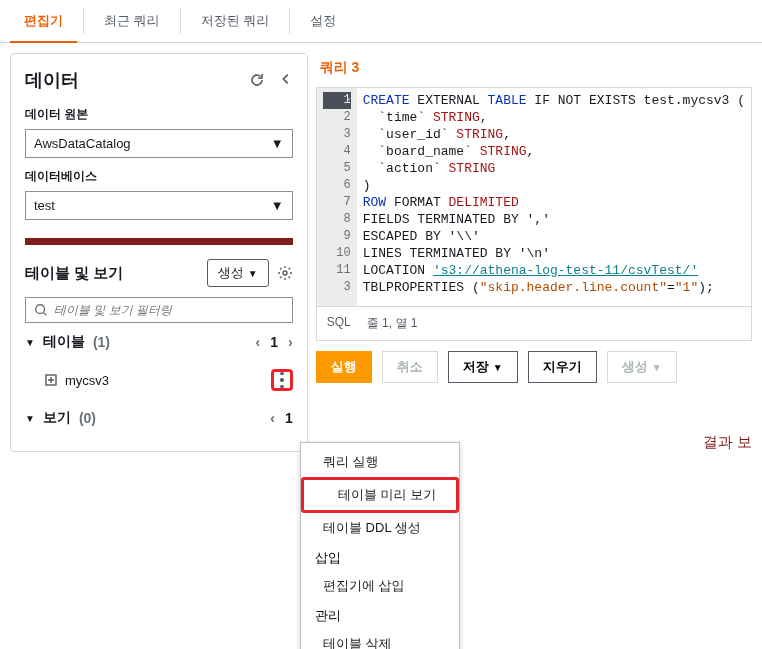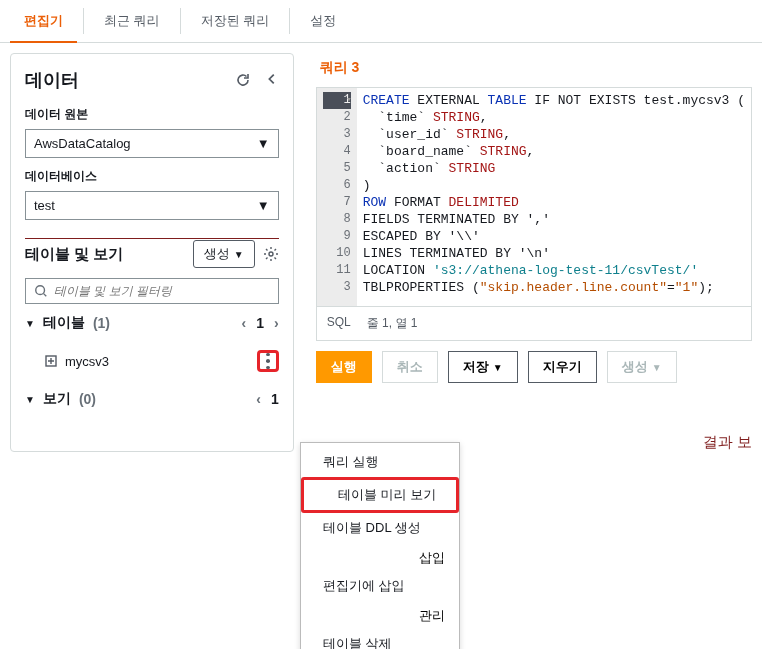--- a/index.html
+++ b/index.html
@@ -2,29 +2,29 @@
 <html><head>
 <meta charset="utf-8">
 <style>
 * { box-sizing: border-box; margin: 0; padding: 0; }
 body { font-family: "Helvetica Neue", Arial, sans-serif; font-size: 13px; color: #16191f; background: #fff; width: 762px; }
 .tabs-top { display: flex; border-bottom: 1px solid #d5dbdb; padding: 0 10px; }
 .tabs-top .tab { padding: 12px 14px; color: #545b64; cursor: pointer; position: relative; }
 .tabs-top .tab.active { color: #eb5f07; font-weight: bold; }
 .tabs-top .tab.active::after { content: ""; position: absolute; left: 0; right: 0; bottom: -1px; height: 2px; background: #eb5f07; }
 .tabs-top .sep { width: 1px; background: #d5dbdb; margin: 8px 6px; }
-.main { display: flex; padding: 10px; gap: 22px; }
+.main { display: flex; padding: 10px; gap: 8px; }
 .sidebar { width: 300px; border: 1px solid #d5dbdb; border-radius: 4px; padding: 14px; }
 .sidebar-header { display: flex; align-items: center; justify-content: space-between; margin-bottom: 14px; }
 .sidebar-header h3 { font-size: 18px; font-weight: bold; }
 .icon-btns { display: flex; gap: 14px; }
 .icon-btn { cursor: pointer; color: #545b64; }
 .label { font-size: 12px; color: #16191f; margin-bottom: 6px; margin-top: 10px; display: block; font-weight: bold; }
 .select { width: 100%; border: 1px solid #879196; padding: 6px 8px; background: #fff; display: flex; justify-content: space-between; align-items: center; cursor: pointer; font-size: 13px; }
-.section-hdr { display: flex; justify-content: space-between; align-items: center; margin-top: 18px; border-top: 1px solid #7f1d1d; padding-top: 1px; }
+.section-hdr { display: flex; justify-content: space-between; align-items: center; margin-top: 18px; border-top: 7px solid #7f1d1d; padding-top: 14px; }
 .section-hdr-title { font-weight: bold; font-size: 15px; }
 .pill-btn { border: 1px solid #545b64; border-radius: 3px; padding: 4px 10px; background: #fff; cursor: pointer; display: inline-flex; align-items: center; gap: 4px; }
 .filter { margin-top: 10px; display: flex; align-items: center; border: 1px solid #879196; padding: 5px 8px; gap: 6px; }
 .filter input { border: none; outline: none; flex: 1; font-size: 12px; font-style: italic; color: #687078; }
 .tree-row { display: flex; align-items: center; justify-content: space-between; padding: 10px 0; font-weight: bold; font-size: 14px; }
 .tree-row .left { display: flex; align-items: center; gap: 8px; }
 .count { color: #687078; }
 .pager { display: flex; align-items: center; gap: 10px; color: #687078; }
 .table-item { display: flex; align-items: center; justify-content: space-between; padding: 8px 0 8px 20px; }
 .table-item .left { display: flex; align-items: center; gap: 8px; }
@@ -34,31 +34,31 @@
 .qtab { color: #eb5f07; font-weight: bold; padding: 6px 0 10px 4px; font-size: 14px; }
 .editor { border: 1px solid #d5dbdb; font-family: "Courier New", monospace; font-size: 13px; min-height: 220px; display: flex; }
 .gutter { background: #ececec; color: #6b7077; text-align: right; padding: 4px 6px; user-select: none; min-width: 40px; }
 .gutter .ln { display: block; line-height: 17px; font-size: 12px; }
 .gutter .ln.first { background: #4a4f59; color: #eee; position: relative; }
 .gutter .ln.first::after { content: "▾"; font-size: 9px; position: absolute; right: -1px; color: #999; }
 .code { padding: 4px 6px; white-space: pre; line-height: 17px; }
 .kw { color: #0a32b4; }
 .type { color: #a31515; }
 .str { color: #b44d00; }
-.id { color: #0e7f8c; }
+.id { color: #0e7f8c; text-decoration: underline; }
 .statusbar { border: 1px solid #d5dbdb; border-top: none; padding: 8px 10px; font-size: 12px; color: #545b64; display: flex; gap: 16px; }
 .toolbar { display: flex; gap: 10px; padding: 10px 0; }
 .btn { border: 1px solid #545b64; background: #fff; padding: 6px 14px; border-radius: 0; cursor: pointer; font-size: 13px; display: inline-flex; align-items: center; gap: 4px; font-weight: bold; }
 .btn.primary { background: #ff9900; border-color: #ff9900; color: #fff; }
 .btn.disabled { color: #aab7b8; border-color: #d5dbdb; cursor: default; }
 .result-hint { text-align: right; color: #7f1d1d; font-size: 15px; padding-top: 40px; }
 .context-menu { position: absolute; background: #fff; border: 1px solid #bbb; box-shadow: 0 2px 6px rgba(0,0,0,.15); min-width: 160px; font-size: 13px; padding: 4px 0; }
 .context-menu .item { padding: 6px 14px; cursor: pointer; }
 .context-menu .item.indent { padding-left: 22px; }
-.context-menu .hdr { padding: 6px 14px 4px; color: #000; font-weight: normal; text-align: right; }
+.context-menu .hdr { padding: 6px 14px 4px; color: #000; font-weight: normal; }
 .highlight-box { border: 3px solid #e6242a; border-radius: 3px; padding: 0 !important; }
 .highlight-box .inner { padding: 6px 14px 6px 34px; }
 svg { display: block; }
 </style>
 </head>
 <body>
 
 <div class="tabs-top">
   <div class="tab active">편집기</div>
   <div class="sep"></div>

